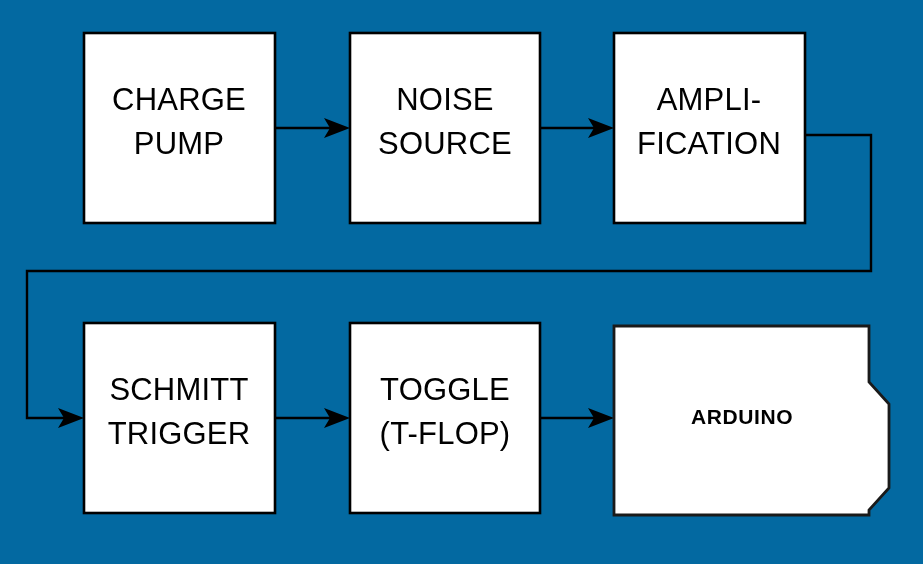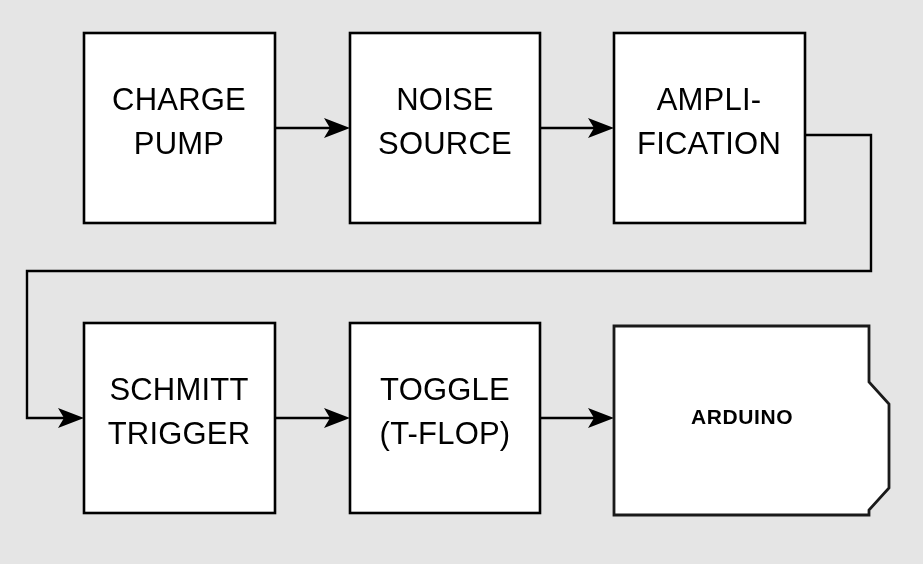--- a/index.html
+++ b/index.html
@@ -7,21 +7,21 @@
     padding: 0;
     background: #ffffff;
   }
   body {
     font-family: "Liberation Sans", sans-serif;
   }
   #diagram-root {
     position: relative;
     width: 923px;
     height: 564px;
-    background: #e5e5e5;
+    background: #0369a1;
     overflow: hidden;
   }
   #diagram-svg {
     position: absolute;
     left: 0;
     top: 0;
     width: 923px;
     height: 564px;
   }
   .block-rect {

